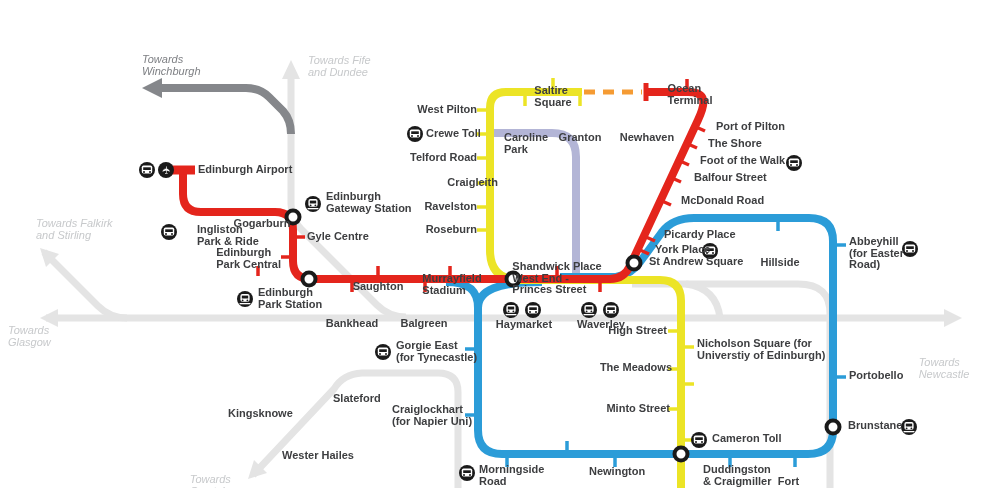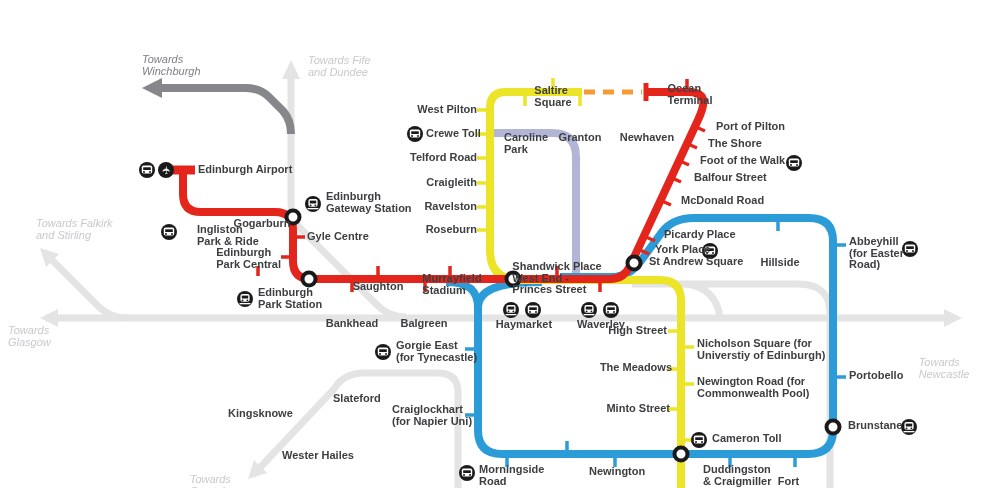--- a/index.html
+++ b/index.html
@@ -164,21 +164,21 @@
 <div class="lbl" style="left:258px;top:287px">Edinburgh
 Park Station</div>
 <div class="lbl ctr" style="left:352px;top:290px">Bankhead</div>
 <div class="lbl ctr" style="left:378px;top:253px">Saughton</div>
 <div class="lbl ctr" style="left:424px;top:290px">Balgreen</div>
 <div class="lbl ctr" style="left:452px;top:245px">Murrayfield
 Stadium</div>
 <div class="lbl rgt" style="right:523px;top:104px">West Pilton</div>
 <div class="lbl" style="left:426px;top:128px">Crewe Toll</div>
 <div class="lbl rgt" style="right:523px;top:152px">Telford Road</div>
-<div class="lbl rgt" style="right:523px;top:177px">Craigleith</div>
+<div class="lbl rgt" style="right:502px;top:177px">Craigleith</div>
 <div class="lbl rgt" style="right:523px;top:201px">Ravelston</div>
 <div class="lbl rgt" style="right:523px;top:224px">Roseburn</div>
 <div class="lbl ctr" style="left:526px;top:104px">Caroline
 Park</div>
 <div class="lbl ctr" style="left:553px;top:57px">Saltire
 Square</div>
 <div class="lbl ctr" style="left:580px;top:104px">Granton</div>
 <div class="lbl ctr" style="left:647px;top:104px">Newhaven</div>
 <div class="lbl ctr" style="left:690px;top:55px">Ocean
 Terminal</div>
@@ -196,22 +196,20 @@
 <div class="lbl ctr" style="left:524px;top:291px">Haymarket</div>
 <div class="lbl ctr" style="left:601px;top:291px">Waverley</div>
 <div class="lbl ctr" style="left:780px;top:229px">Hillside</div>
 <div class="lbl" style="left:849px;top:236px">Abbeyhill
 (for Easter
 Road)</div>
 <div class="lbl rgt" style="right:333px;top:325px">High Street</div>
 <div class="lbl" style="left:697px;top:338px">Nicholson Square (for
 Universtiy of Edinburgh)</div>
 <div class="lbl rgt" style="right:328px;top:362px">The Meadows</div>
-<div class="lbl" style="left:697px;top:376px">Newington Road (for
-Commonwealth Pool)</div>
 <div class="lbl rgt" style="right:330px;top:403px">Minto Street</div>
 <div class="lbl" style="left:712px;top:433px">Cameron Toll</div>
 <div class="lbl" style="left:849px;top:370px">Portobello</div>
 <div class="lbl" style="left:848px;top:420px">Brunstane</div>
 <div class="lbl" style="left:396px;top:340px">Gorgie East
 (for Tynecastle)</div>
 <div class="lbl" style="left:392px;top:404px">Craiglockhart
 (for Napier Uni)</div>
 <div class="lbl" style="left:333px;top:393px">Slateford</div>
 <div class="lbl" style="left:228px;top:408px">Kingsknowe</div>

